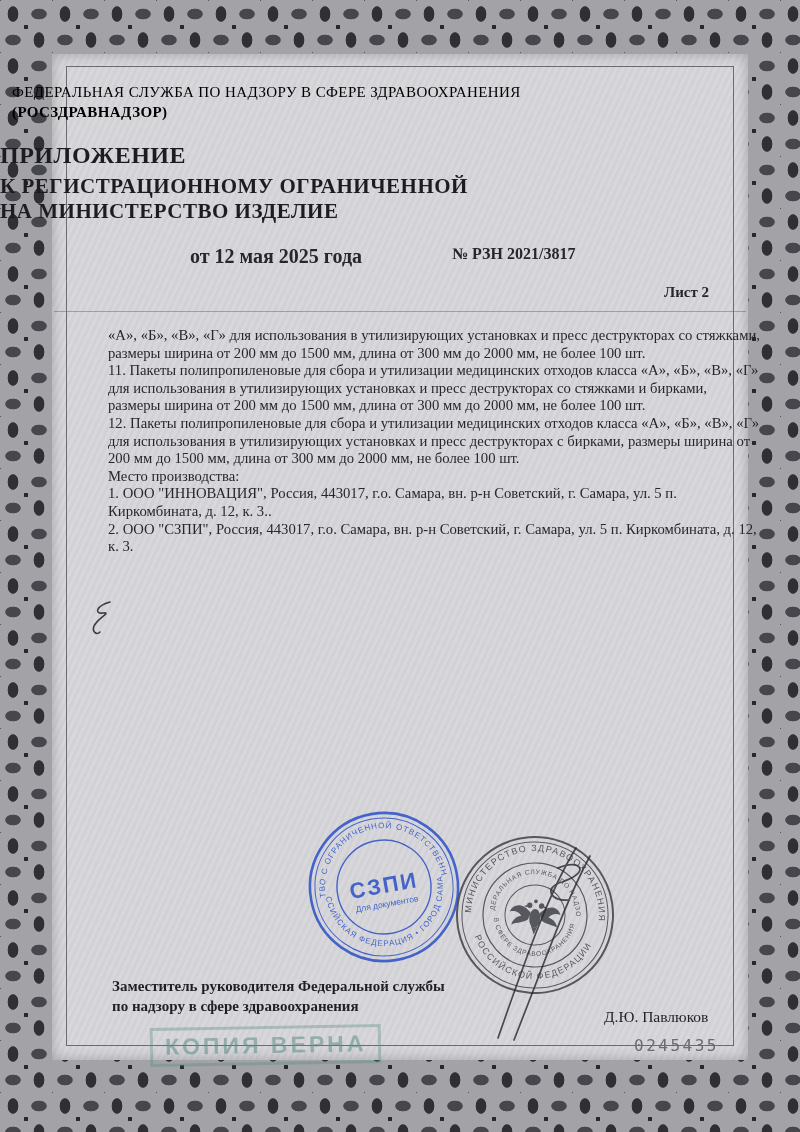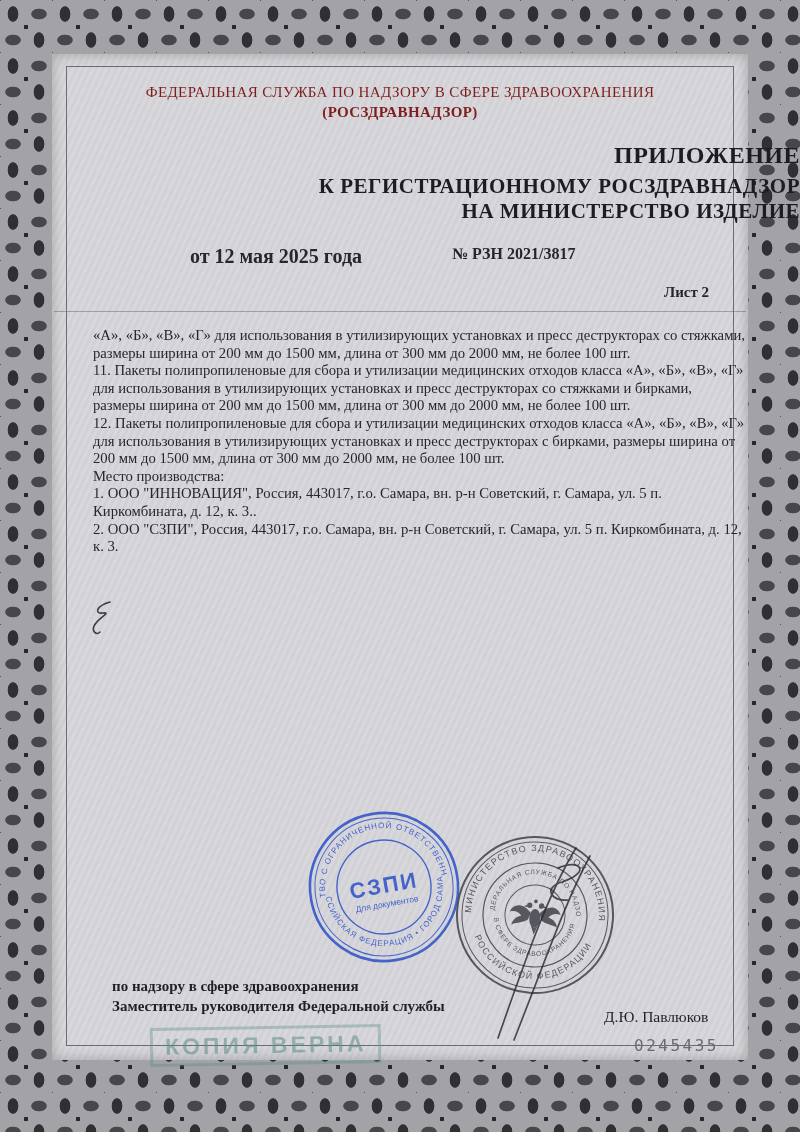--- a/index.html
+++ b/index.html
@@ -25,32 +25,32 @@
     position:absolute;left:52px;right:52px;top:54px;bottom:72px;
     background:
       repeating-linear-gradient(115deg,rgba(255,255,255,.05) 0 3px,rgba(0,0,0,.02) 3px 6px),
       #d6d6da;
     box-shadow:0 0 14px rgba(0,0,0,.25) inset;
   }
   .frame{
     position:absolute;left:66px;right:66px;top:66px;bottom:86px;
     border:1.5px solid rgba(62,62,72,.7);pointer-events:none;
   }
-  .agency{position:absolute;left:0;right:0;text-align:center;font-size:15px;letter-spacing:.4px;color:#7f1d1d;}
+  .agency{position:absolute;left:12px;right:0;font-size:15px;letter-spacing:.4px;color:#000000;}
   .agency.l1{top:84px;}
   .agency.l2{top:104px;font-weight:bold;}
-  .title{position:absolute;left:0;right:0;text-align:right;font-weight:bold;color:#1c1c22;letter-spacing:.5px;}
+  .title{position:absolute;left:0;right:0;text-align:left;font-weight:bold;color:#1c1c22;letter-spacing:.5px;}
   .title.t1{top:142px;font-size:24px;}
   .title.t2{top:174px;font-size:21px;}
   .title.t3{top:199px;font-size:21px;}
   .date{position:absolute;top:245px;left:190px;font-weight:bold;font-size:20px;}
   .regnum{position:absolute;top:245px;left:452px;font-weight:bold;font-size:16px;}
   .sheetnum{position:absolute;top:284px;left:664px;font-weight:bold;font-size:15px;}
   .ruleline{position:absolute;top:311px;left:54px;right:54px;height:1px;background:rgba(90,90,100,.45);}
-  .bodytext{position:absolute;left:93px;top:327px;width:653px;font-size:14.7px;line-height:17.6px;color:#26262c;}
+  .bodytext{position:absolute;left:108px;top:327px;width:653px;font-size:14.7px;line-height:17.6px;color:#26262c;}
   .bodytext p{margin:0;}
   .squig{position:absolute;left:86px;top:598px;}
   .stamp{position:absolute;}
   .stamp-szpi{left:303px;top:806px;width:162px;height:162px;transform:rotate(-10deg);opacity:.85;}
   .stamp-min{left:450px;top:830px;width:170px;height:170px;transform:rotate(4deg);opacity:.9;}
   .sigstrokes{position:absolute;left:440px;top:842px;}
   .sigpos{position:absolute;left:112px;top:976px;font-weight:bold;font-size:15px;line-height:20px;color:#1f1f26;}
   .signame{position:absolute;left:604px;top:1008px;font-weight:normal;font-size:15.5px;color:#1f1f26;}
   .serial{position:absolute;left:634px;top:1036px;font-family:"DejaVu Sans Mono",monospace;font-size:16px;letter-spacing:2.5px;color:#6b6b72;}
   .copystamp{
@@ -67,21 +67,21 @@
 <div class="sheet">
 
   <div class="ornament"></div>
   <div class="paper"></div>
   <div class="frame"></div>
 
   <div class="agency l1">ФЕДЕРАЛЬНАЯ СЛУЖБА ПО НАДЗОРУ В СФЕРЕ ЗДРАВООХРАНЕНИЯ</div>
   <div class="agency l2">(РОСЗДРАВНАДЗОР)</div>
 
   <div class="title t1">ПРИЛОЖЕНИЕ</div>
-  <div class="title t2">К РЕГИСТРАЦИОННОМУ РОСЗДРАВНАДЗОР</div>
+  <div class="title t2">К РЕГИСТРАЦИОННОМУ ОГРАНИЧЕННОЙ</div>
   <div class="title t3">НА МИНИСТЕРСТВО ИЗДЕЛИЕ</div>
 
   <div class="date">от  12 мая 2025 года</div>
   <div class="regnum">№  РЗН 2021/3817</div>
   <div class="sheetnum">Лист  2</div>
   <div class="ruleline"></div>
 
   <div class="bodytext">
     <p>«А», «Б», «В», «Г» для использования в утилизирующих установках и пресс деструкторах со стяжками, размеры ширина от 200 мм до 1500 мм, длина от 300 мм до 2000 мм, не более 100 шт.</p>
     <p>11. Пакеты полипропиленовые для сбора и утилизации медицинских отходов класса «А», «Б», «В», «Г» для использования в утилизирующих установках и пресс деструкторах со стяжками и бирками, размеры ширина от 200 мм до 1500 мм, длина от 300 мм до 2000 мм, не более 100 шт.</p>
@@ -159,20 +159,20 @@
 
   <svg class="sigstrokes" width="210" height="205" viewBox="0 0 210 205">
     <g fill="none" stroke="#262630" stroke-width="1.7" stroke-linecap="round" opacity="0.8">
       <path d="M136 6 C110 48 88 110 58 196"></path>
       <path d="M150 14 C126 58 104 122 74 198"></path>
       <path d="M118 26 C140 16 152 30 122 40 C102 46 112 60 128 58"></path>
     </g>
   </svg>
 
   <div class="sigpos">
+    <div>Заместитель руководителя Федеральной службы</div>
     <div>по надзору в сфере здравоохранения</div>
-    <div>Заместитель руководителя Федеральной службы</div>
   </div>
   <div class="signame">Д.Ю. Павлюков</div>
   <div class="serial">0245435</div>
   <div class="copystamp">КОПИЯ ВЕРНА</div>
 
 </div>
 
 </body></html>

